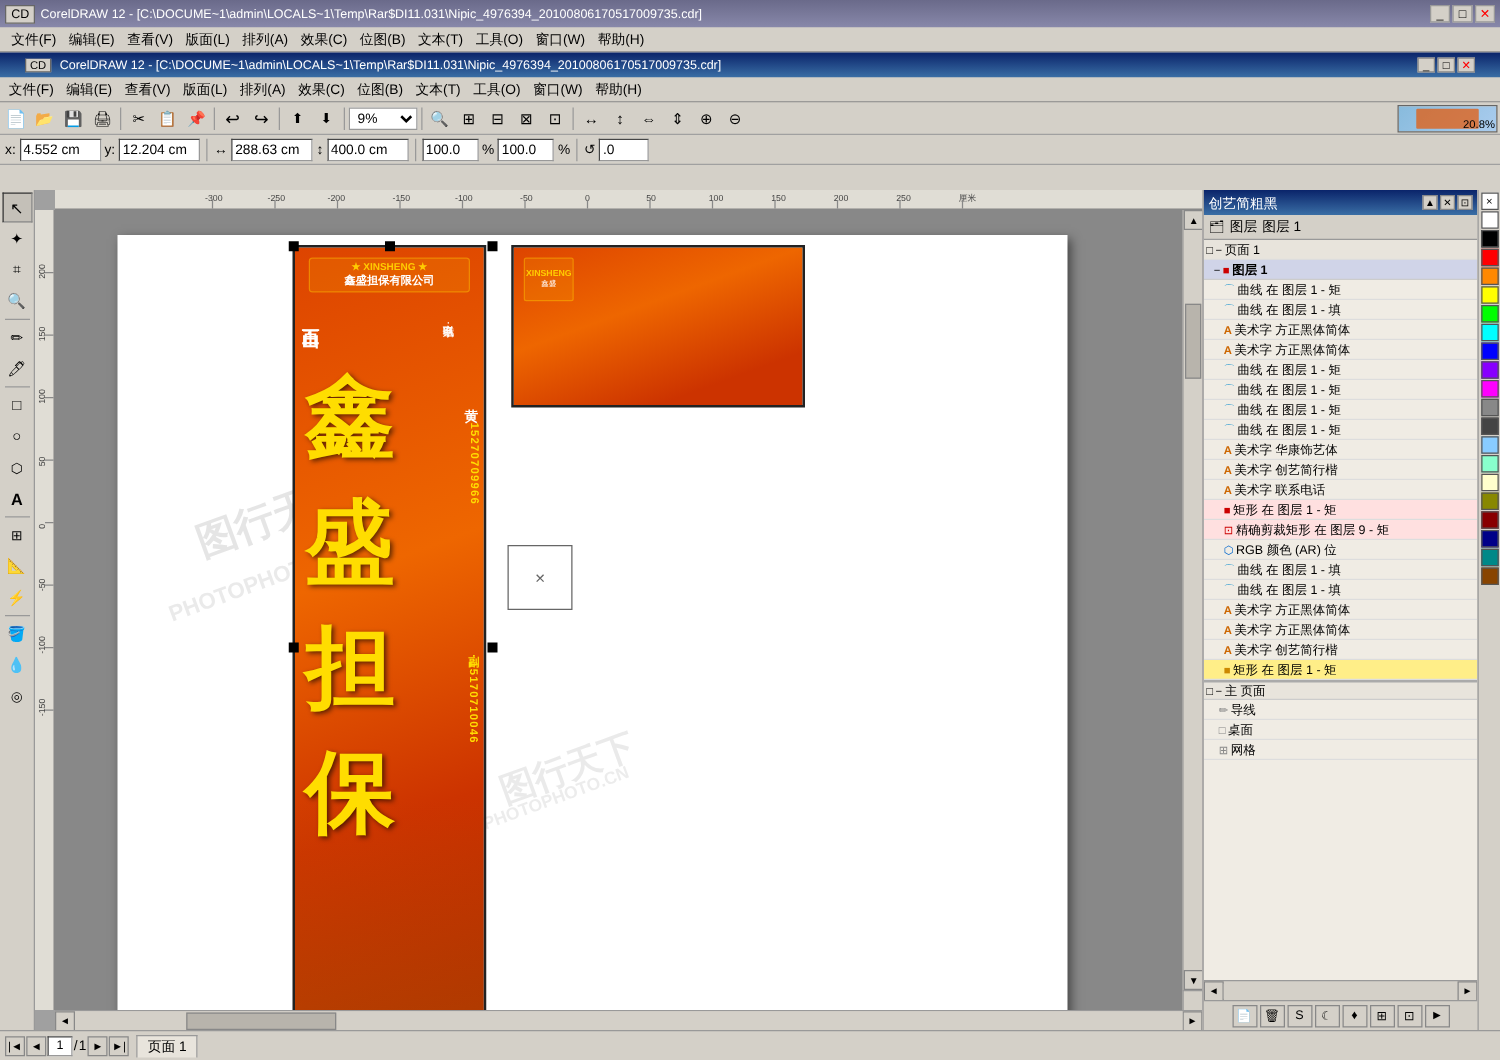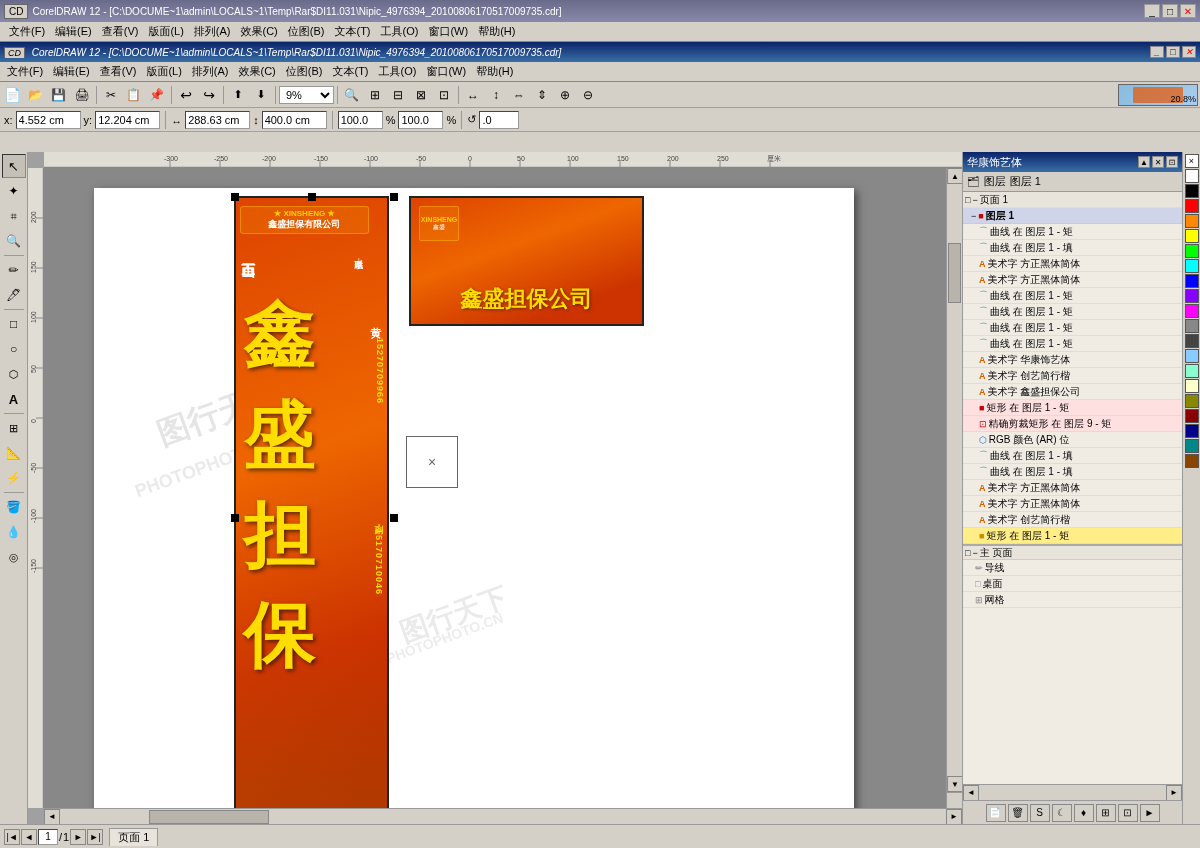--- a/index.html
+++ b/index.html
@@ -31,21 +31,21 @@
     <span style="padding:2px 5px;font-size:11px;cursor:pointer;">效果(C)</span>
     <span style="padding:2px 5px;font-size:11px;cursor:pointer;">位图(B)</span>
     <span style="padding:2px 5px;font-size:11px;cursor:pointer;">文本(T)</span>
     <span style="padding:2px 5px;font-size:11px;cursor:pointer;">工具(O)</span>
     <span style="padding:2px 5px;font-size:11px;cursor:pointer;">窗口(W)</span>
     <span style="padding:2px 5px;font-size:11px;cursor:pointer;">帮助(H)</span>
   </div>
 
   <div style="position:absolute; top:42px; left:0; right:0; bottom:0; background:#d4d0c8;">
 
-    <div style="height:20px; background:linear-gradient(to bottom,#0a246a,#3a6ea5); display:flex; align-items:center; justify-content:flex-end; padding:0 4px;font-style:italic;">
+    <div style="height:20px; background:linear-gradient(to bottom,#0a246a,#3a6ea5); display:flex; align-items:center; justify-content:flex-end; padding:0 20px;">
       <span style="color:white; font-size:10px; white-space:nowrap; overflow:hidden; flex:1;">
         <span style="background:#d4d0c8; color:black; padding:0 3px; font-size:9px; margin-right:4px; border:1px solid #666;">CD</span>
         <span>CorelDRAW 12 - [C:\DOCUME~1\admin\LOCALS~1\Temp\Rar$DI11.031\Nipic_4976394_20100806170517009735.cdr]</span>
       </span>
       <div style="display:flex; gap:2px; flex-shrink:0;">
         <div style="width:14px;height:12px;background:#d4d0c8;border:1px solid #888;display:flex;align-items:center;justify-content:center;font-size:9px;cursor:pointer;">_</div>
         <div style="width:14px;height:12px;background:#d4d0c8;border:1px solid #888;display:flex;align-items:center;justify-content:center;font-size:9px;cursor:pointer;">□</div>
         <div style="width:14px;height:12px;background:#d4d0c8;border:1px solid #888;display:flex;align-items:center;justify-content:center;font-size:9px;cursor:pointer;color:red;">✕</div>
       </div>
     </div>
@@ -219,21 +219,21 @@
 
               <div style="position:absolute;top:30%;left:8%;font-size:32px;color:rgba(150,150,150,0.25);transform:rotate(-20deg);font-weight:bold;white-space:nowrap;pointer-events:none;">图行天下</div>
               <div style="position:absolute;top:40%;left:5%;font-size:18px;color:rgba(150,150,150,0.2);transform:rotate(-20deg);font-weight:bold;white-space:nowrap;pointer-events:none;">PHOTOPHOTO</div>
               <div style="position:absolute;top:60%;left:40%;font-size:28px;color:rgba(150,150,150,0.2);transform:rotate(-20deg);font-weight:bold;white-space:nowrap;pointer-events:none;">图行天下</div>
               <div style="position:absolute;top:65%;left:38%;font-size:14px;color:rgba(150,150,150,0.18);transform:rotate(-20deg);font-weight:bold;white-space:nowrap;pointer-events:none;">PHOTOPHOTO.CN</div>
 
               <div style="position:absolute;top:8px;left:140px;width:155px;height:645px;background:linear-gradient(160deg,#dd4400 0%,#ee6600 40%,#cc3300 70%,#aa2200 100%);border:2px solid #222;overflow:hidden;">
 
                 <div style="position:absolute;bottom:0;left:0;right:0;height:200px;background:linear-gradient(to top,rgba(180,120,0,0.3),transparent);"></div>
 
-                <div style="position:absolute;top:8px;left:4px;right:4px;display:flex;flex-direction:column;">
+                <div style="position:absolute;top:8px;left:4px;right:4px;display:flex;flex-direction:column;align-items:center;">
                   <div style="background:rgba(255,200,0,0.15);border:1px solid rgba(255,200,0,0.4);border-radius:3px;padding:2px 4px;width:90%;">
                     <div style="font-size:8px;color:#ffcc00;text-align:center;font-weight:bold;">★ XINSHENG ★</div>
                     <div style="font-size:9px;color:#fff;text-align:center;font-weight:bold;">鑫盛担保有限公司</div>
                   </div>
                 </div>
 
                 <div style="position:absolute;top:55px;right:2px;width:32px;text-align:center;">
                   <div style="font-size:9px;color:white;writing-mode:vertical-rl;line-height:1.2;">联系电话：</div>
                 </div>
 
@@ -257,21 +257,20 @@
               <div style="position:absolute;top:326px;left:137px;width:8px;height:8px;background:black;"></div>
               <div style="position:absolute;top:326px;left:296px;width:8px;height:8px;background:black;"></div>
 
               <div style="position:absolute;top:8px;left:315px;width:235px;height:130px;background:linear-gradient(160deg,#dd4400,#ee6600 40%,#cc3300 80%);border:2px solid #222;overflow:hidden;">
                 <div style="position:absolute;top:8px;left:8px;right:8px;display:flex;align-items:center;gap:6px;">
                   <div style="width:40px;height:35px;background:rgba(255,200,0,0.15);border:1px solid rgba(255,200,0,0.4);display:flex;flex-direction:column;align-items:center;justify-content:center;border-radius:2px;">
                     <div style="font-size:7px;color:#ffcc00;font-weight:bold;">XINSHENG</div>
                     <div style="font-size:6px;color:white;">鑫盛</div>
                   </div>
                 </div>
-                <div style="position:absolute;bottom:10px;left:4px;right:4px;text-align:center;font-size:22px;color:#ffdd00;font-weight:bold;font-family:'SimHei',sans-serif;text-shadow:1px 1px 3px rgba(0,0,0,0.5);">鑫盛担保公司</div>
               </div>
 
               <div style="position:absolute;top:248px;left:312px;width:52px;height:52px;background:white;border:1px solid #666;display:flex;align-items:center;justify-content:center;font-size:14px;color:#666;">×</div>
 
             </div>
 
             <div style="position:absolute;top:0;right:0;width:16px;bottom:16px;background:#d4d0c8;border-left:1px solid #999;display:flex;flex-direction:column;">
               <div style="width:16px;height:16px;background:#d4d0c8;border:1px solid #888;display:flex;align-items:center;justify-content:center;font-size:8px;cursor:pointer;flex-shrink:0;">▲</div>
               <div style="flex:1;background:#d4d0c8;position:relative;">
                 <div style="position:absolute;top:10%;left:1px;right:1px;height:60px;background:#b8b4ac;border:1px solid #888;cursor:pointer;"></div>
@@ -290,21 +289,21 @@
             <div style="position:absolute;left:10%;top:1px;bottom:1px;width:120px;background:#b8b4ac;border:1px solid #888;cursor:pointer;"></div>
           </div>
           <div style="width:16px;height:16px;background:#d4d0c8;border:1px solid #888;display:flex;align-items:center;justify-content:center;font-size:8px;cursor:pointer;flex-shrink:0;">►</div>
         </div>
 
       </div>
 
       <div style="width:220px;background:#d4d0c8;border-left:1px solid #999;display:flex;flex-direction:column;overflow:hidden;">
 
         <div style="height:20px;background:linear-gradient(to bottom,#0a246a,#3a6ea5);color:white;font-size:11px;display:flex;align-items:center;justify-content:space-between;padding:0 4px;">
-          <span>华康饰艺体</span>
+          <span>创艺简粗黑</span>
           <div style="display:flex;gap:2px;">
             <div style="width:12px;height:12px;background:#d4d0c8;border:1px solid #888;display:flex;align-items:center;justify-content:center;font-size:8px;cursor:pointer;color:black;">▲</div>
             <div style="width:12px;height:12px;background:#d4d0c8;border:1px solid #888;display:flex;align-items:center;justify-content:center;font-size:8px;cursor:pointer;color:black;">✕</div>
             <div style="width:12px;height:12px;background:#d4d0c8;border:1px solid #888;display:flex;align-items:center;justify-content:center;font-size:8px;cursor:pointer;color:black;">⊡</div>
           </div>
         </div>
 
         <div style="height:20px;background:#d4d0c8;border-bottom:1px solid #999;display:flex;align-items:center;padding:0 4px;font-size:11px;gap:4px;">
           <span style="font-size:10px;">🗂</span>
           <span>图层</span>
@@ -360,21 +359,21 @@
           <div style="height:16px;display:flex;align-items:center;padding-left:16px;cursor:pointer;border-bottom:1px solid #ddd;">
             <span style="font-size:9px;color:#cc6600;margin-right:2px;font-weight:bold;">A</span>
             <span style="font-size:10px;white-space:nowrap;overflow:hidden;">美术字 华康饰艺体</span>
           </div>
           <div style="height:16px;display:flex;align-items:center;padding-left:16px;cursor:pointer;border-bottom:1px solid #ddd;">
             <span style="font-size:9px;color:#cc6600;margin-right:2px;font-weight:bold;">A</span>
             <span style="font-size:10px;white-space:nowrap;overflow:hidden;">美术字 创艺简行楷</span>
           </div>
           <div style="height:16px;display:flex;align-items:center;padding-left:16px;cursor:pointer;border-bottom:1px solid #ddd;">
             <span style="font-size:9px;color:#cc6600;margin-right:2px;font-weight:bold;">A</span>
-            <span style="font-size:10px;white-space:nowrap;overflow:hidden;">美术字 鑫盛担保公司</span>
+            <span style="font-size:10px;white-space:nowrap;overflow:hidden;">美术字 联系电话</span>
           </div>
           <div style="height:16px;display:flex;align-items:center;padding-left:16px;cursor:pointer;border-bottom:1px solid #ddd;background:#ffe0e0;">
             <span style="font-size:9px;color:#cc0000;margin-right:2px;">■</span>
             <span style="font-size:10px;white-space:nowrap;overflow:hidden;">矩形 在 图层 1 - 矩</span>
           </div>
           <div style="height:16px;display:flex;align-items:center;padding-left:16px;cursor:pointer;border-bottom:1px solid #ddd;background:#ffe0e0;">
             <span style="font-size:9px;color:#cc0000;margin-right:2px;">⊡</span>
             <span style="font-size:10px;white-space:nowrap;overflow:hidden;">精确剪裁矩形 在 图层 9 - 矩</span>
           </div>
           <div style="height:16px;display:flex;align-items:center;padding-left:16px;cursor:pointer;border-bottom:1px solid #ddd;">

